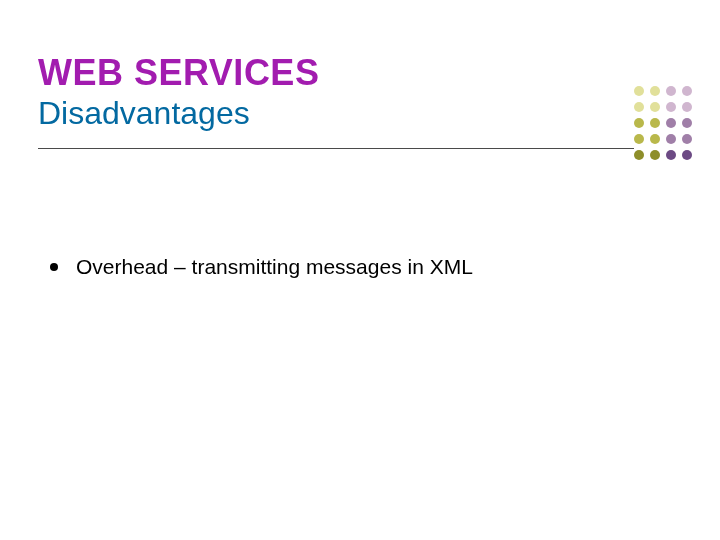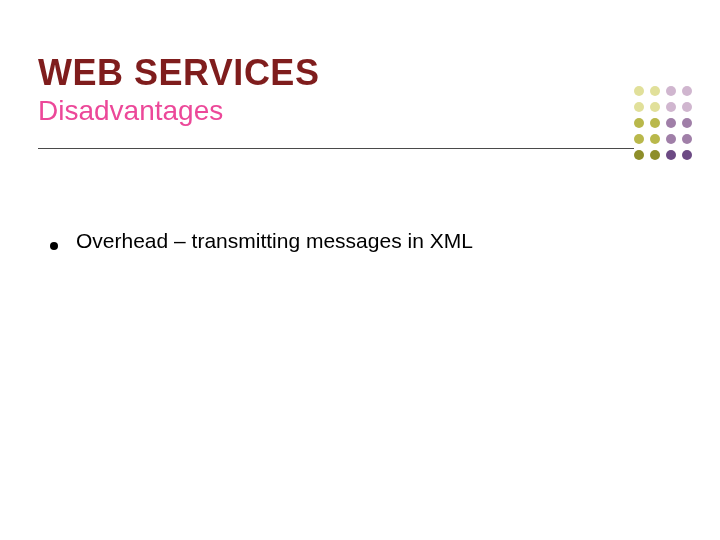--- a/index.html
+++ b/index.html
@@ -20,50 +20,51 @@
   }
   .title-block {
     position: absolute;
     left: 38px;
     top: 54px;
     width: 560px;
   }
   .title {
     font-size: 36px;
     font-weight: 700;
-    color: #7f1d1d;
+    color: #a21caf;
     letter-spacing: 0.5px;
     line-height: 1.05;
     margin: 0 0 2px 0;
   }
   .subtitle {
-    font-size: 28px;
+    font-size: 32px;
     font-weight: 400;
-    color: #ec4899;
+    color: #0369a1;
     margin: 0;
     line-height: 1.2;
   }
   .rule {
     position: absolute;
     right: 86px;
     top: 148px;
     width: 596px;
     height: 0;
     border-top: 1px solid #4a4a4a;
   }
   .body {
     position: absolute;
     left: 50px;
     top: 228px;
     width: 560px;
   }
   .bullet-row {
     display: flex;
-    align-items: center;
+    align-items: flex-start;
     margin-bottom: 44px;
+    margin-top: 26px;
   }
   .bullet-dot {
     width: 8px;
     height: 8px;
     background: #000000;
     border-radius: 50%;
     flex: 0 0 8px;
     margin-top: 9px;
     margin-right: 18px;
   }

